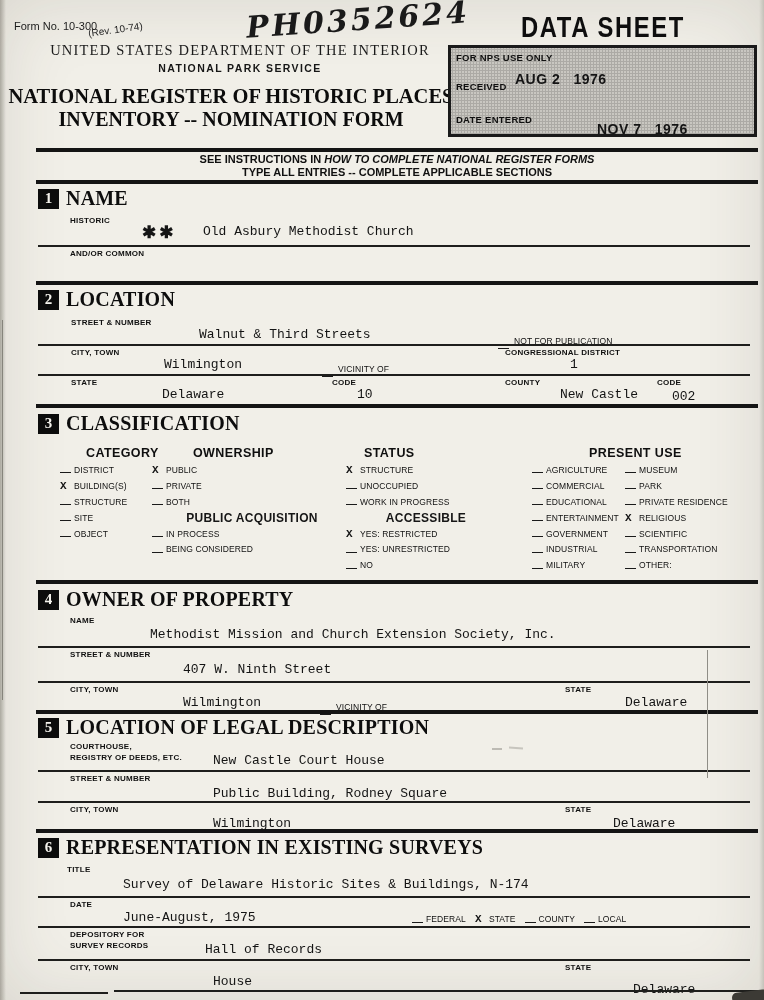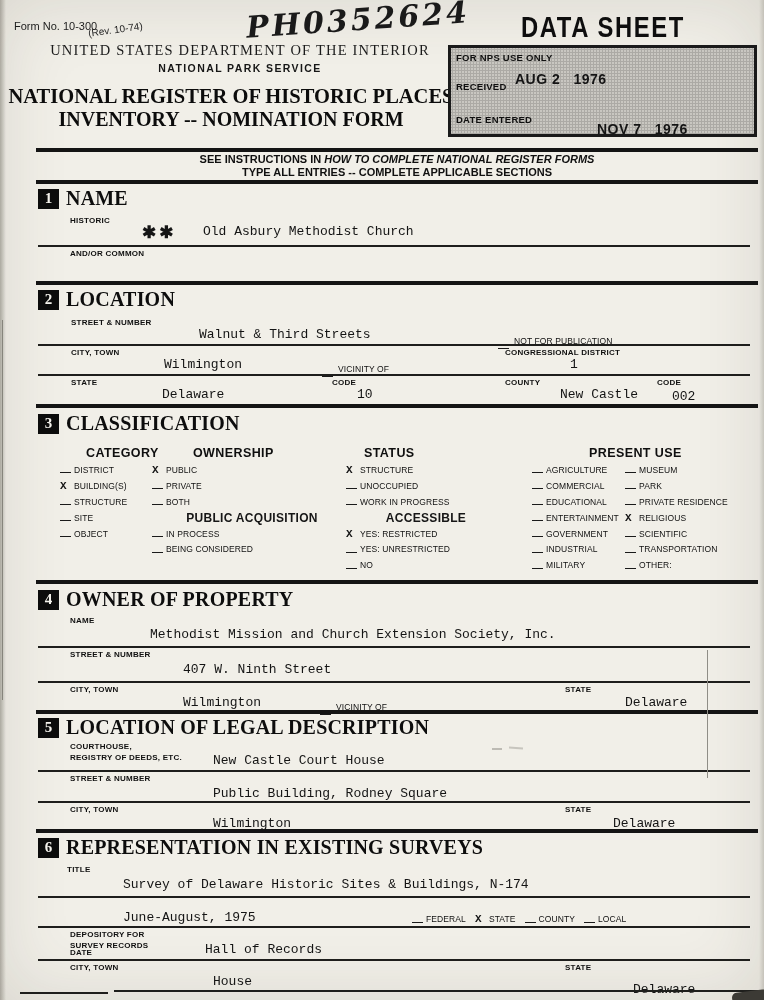--- a/index.html
+++ b/index.html
@@ -374,21 +374,21 @@
   <div class="typed" style="left:613px;top:816px;">Delaware</div>
   <div class="rule-thick" style="left:36px;top:829px;width:722px;"></div>
 
   <div class="sec-head" style="left:38px;top:836px;">
     <div class="sec-num">6</div>
     <div class="sec-title">REPRESENTATION IN EXISTING SURVEYS</div>
   </div>
   <div class="lbl" style="left:67px;top:865px;">TITLE</div>
   <div class="typed" style="left:123px;top:877px;">Survey of Delaware Historic Sites &amp; Buildings, N-174</div>
   <div class="rule-thin" style="left:38px;top:896px;width:712px;"></div>
-  <div class="lbl" style="left:70px;top:900px;margin-top:48px;">DATE</div>
+  <div class="lbl" style="left:70px;top:900px;">DATE</div>
   <div class="typed" style="left:123px;top:910px;">June-August, 1975</div>
   <div class="col horizontal" style="left:412px;top:913px;">
       <div class="chk">
         <span class="mark-slot">
           <span class="mark-dash"></span>
         </span>
         <span class="chk-label">FEDERAL</span>
       </div>
       <div class="chk">
         <span class="mark-slot">

